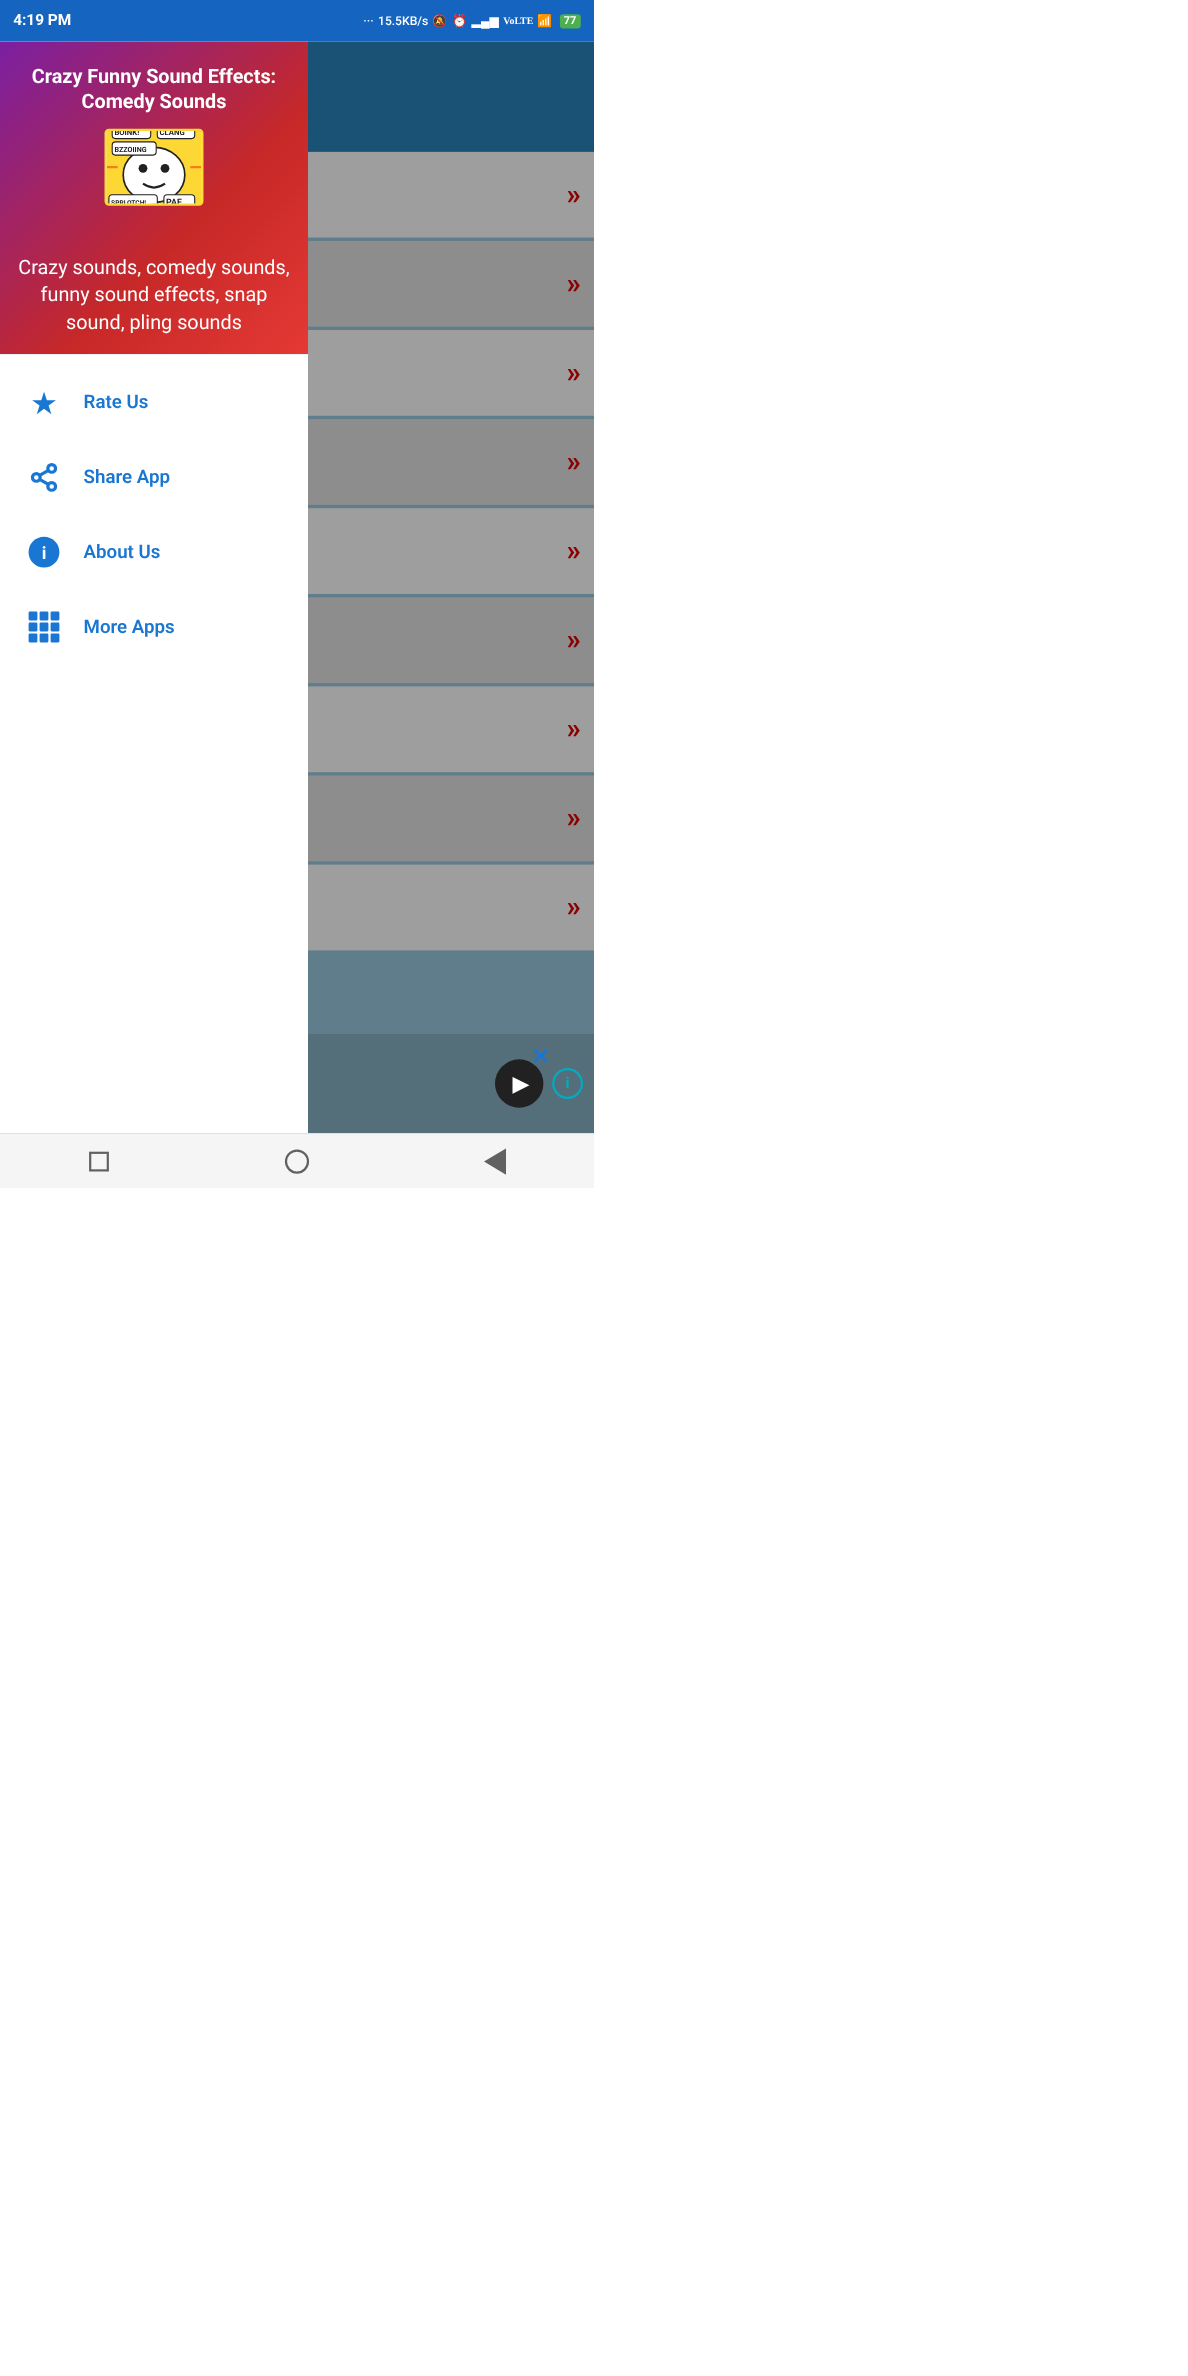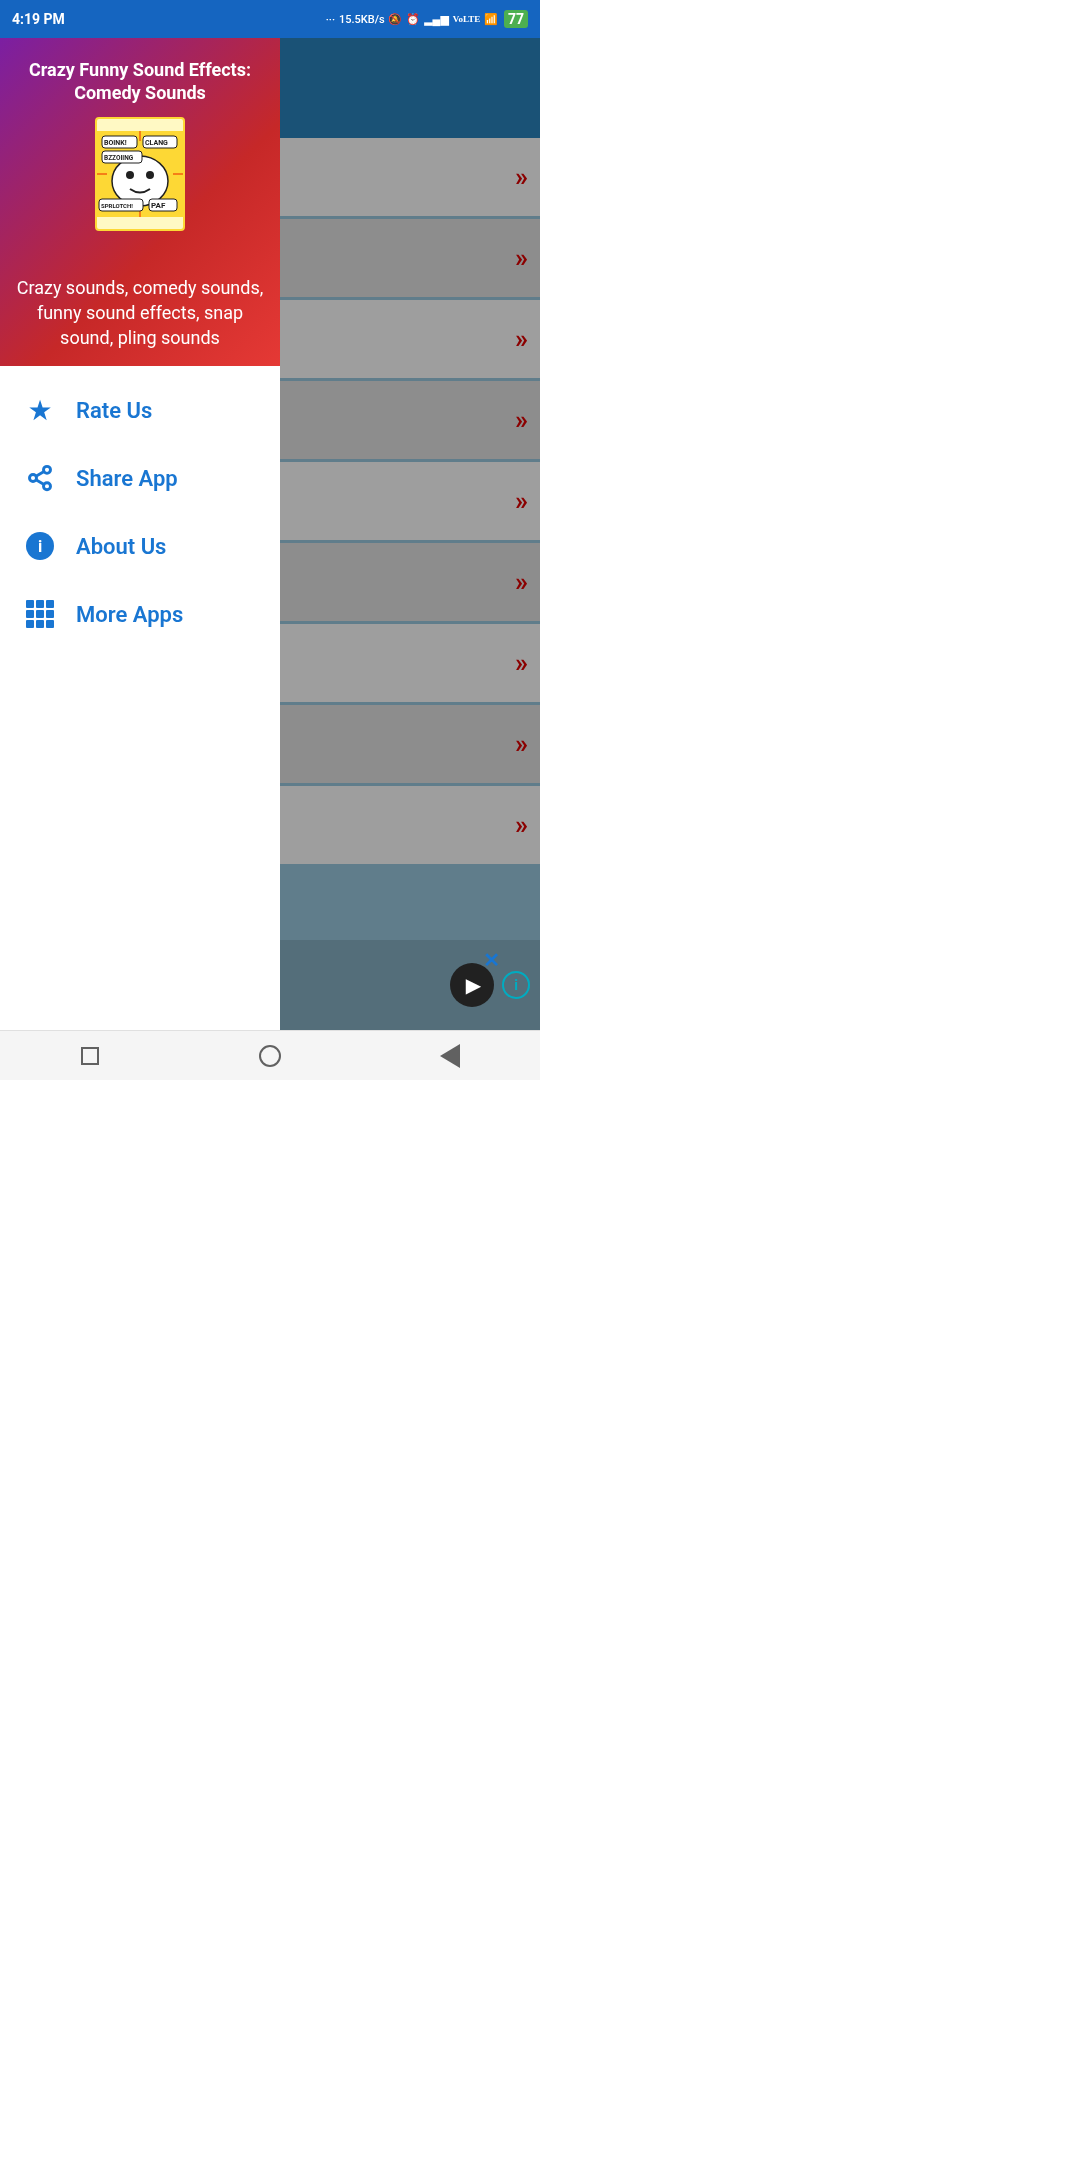--- a/index.html
+++ b/index.html
@@ -32,21 +32,21 @@
       display: flex;
       align-items: center;
       gap: 4px;
       font-size: 11px;
     }
     .battery-icon {
       display: inline-flex;
       align-items: center;
       background: #4caf50;
       color: white;
-      font-size: 14px;
+      font-size: 10px;
       font-weight: bold;
       padding: 1px 4px;
       border-radius: 3px;
       margin-left: 2px;
     }
 
     
     .main-layout {
       display: flex;
       width: 100%;
@@ -81,21 +81,21 @@
       font-size: 18px;
       font-weight: bold;
       color: white;
       text-align: center;
       width: 100%;
       margin-bottom: 12px;
       line-height: 1.3;
     }
     .drawer-app-image {
       width: 90px;
-      height: 114px;
+      height: 70px;
       background: #fff9c4;
       border: 2px solid #fdd835;
       border-radius: 4px;
       margin: 0 auto 12px auto;
       display: flex;
       align-items: center;
       justify-content: center;
       overflow: hidden;
       align-self: center;
     }
@@ -132,21 +132,21 @@
     }
     .drawer-item-icon {
       width: 32px;
       height: 32px;
       display: flex;
       align-items: center;
       justify-content: center;
       flex-shrink: 0;
     }
     .drawer-item-label {
-      font-size: 22px;
+      font-size: 17px;
       font-weight: 600;
       color: #1976d2;
       text-align: center;
     }
 
     
     .icon-star {
       color: #1976d2;
       font-size: 28px;
     }

